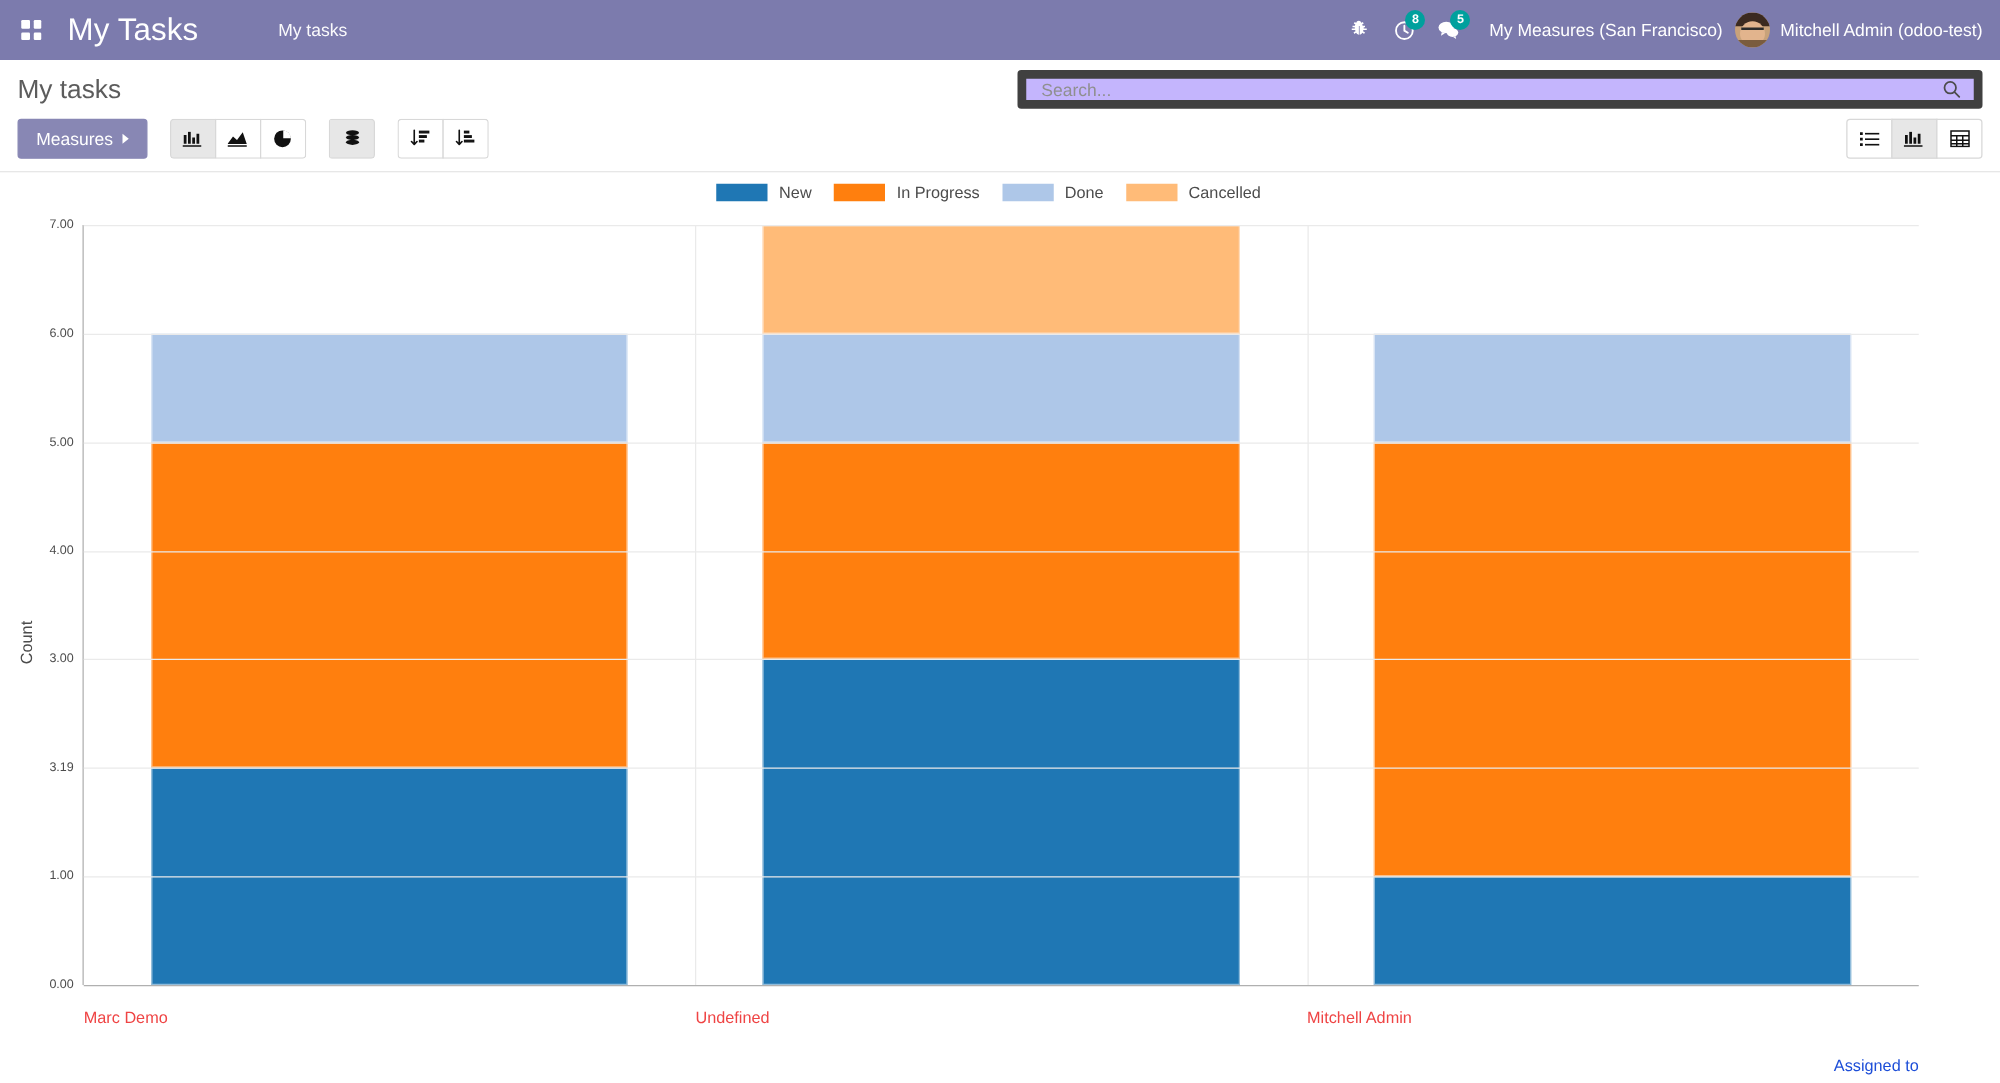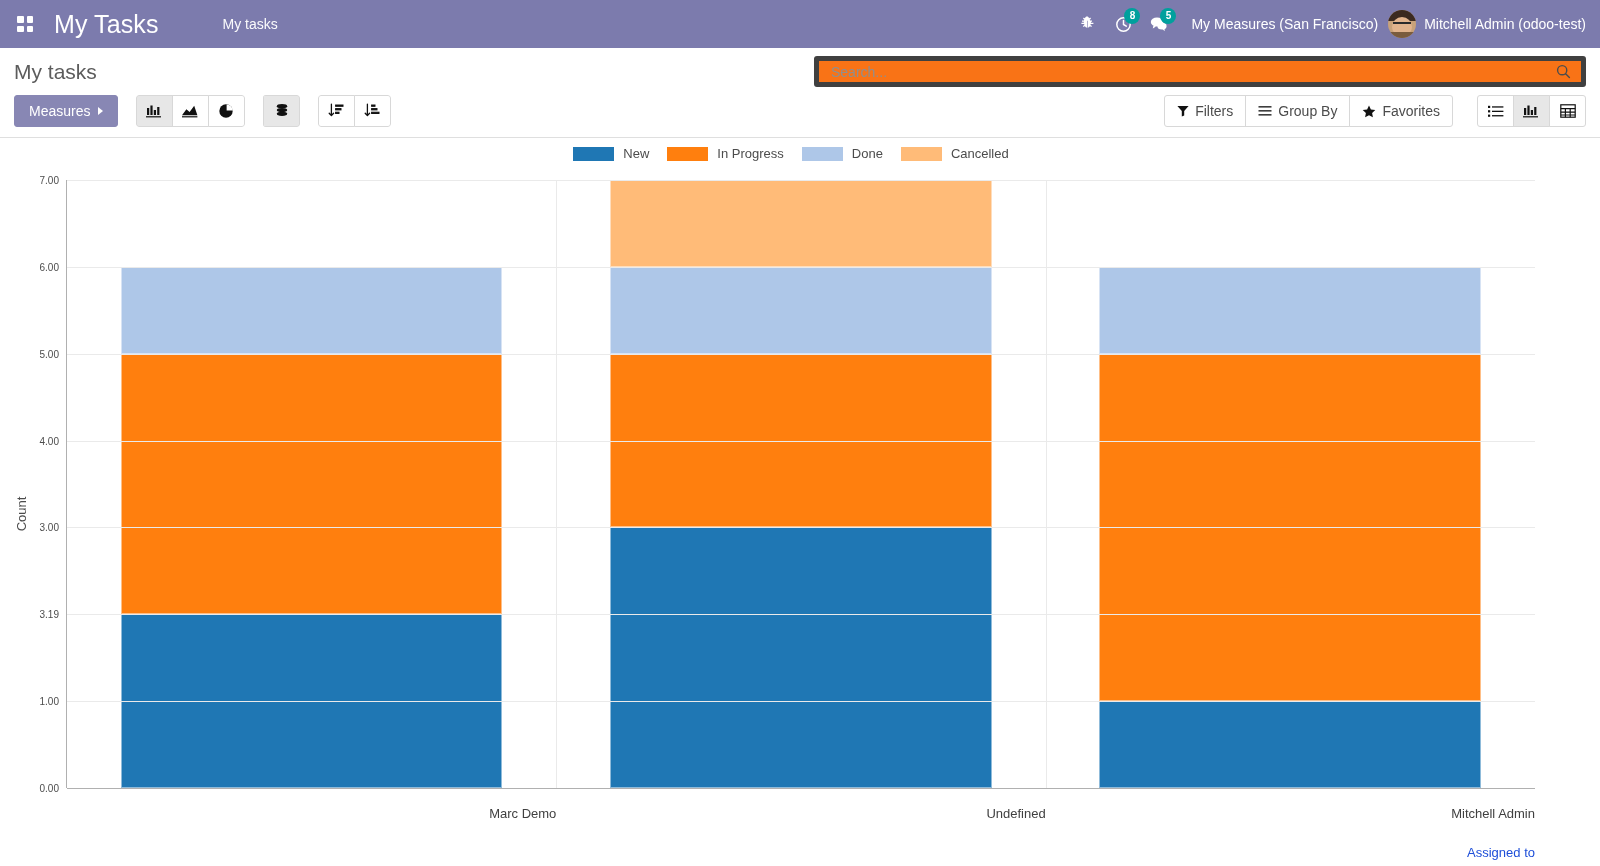--- a/index.html
+++ b/index.html
@@ -61,22 +61,22 @@
 
   
   .control-panel{
     background:#fff;border-bottom:1px solid #dfdfdf;padding:8px 14px 10px 14px;
     display:flex;flex-direction:column;
   }
   .cp-row{display:flex;align-items:center;width:100%;}
   .cp-row.top{margin-bottom:8px;}
   .breadcrumb{font-size:21px;color:#5c5c5c;font-weight:400;white-space:nowrap;}
   .searchview{
-    margin-left:auto;width:772px;border:5px solid #404040;border-radius:3px;
-    height:31px;display:flex;align-items:center;padding:0 10px;background:#f97316;
+    margin-left:auto;width:772px;border:7px solid #404040;border-radius:3px;
+    height:31px;display:flex;align-items:center;padding:0 10px;background:#c4b5fd;
   }
   .searchview input{
     border:0;outline:0;flex:1;font-size:14px;font-family:inherit;color:#4c4c4c;
     background:transparent;
   }
   .searchview input::placeholder{color:#8f8f8f;}
   .search-icon{color:#4c4c4c;font-size:15px;display:flex;}
 
   .btn{
     border:1px solid #d8d8d8;background:#fff;color:#4c4c4c;font-size:14px;
@@ -128,22 +128,22 @@
     border-left:1px solid #b0b0b0;
   }
   .gridline{position:absolute;left:0;right:0;height:1px;background:#eaeaea;}
   .gridline.base{background:#b0b0b0;}
   .vdiv{position:absolute;top:0;bottom:0;width:1px;background:#eaeaea;}
   .bars{position:absolute;left:0;right:0;top:0;bottom:0;display:flex;}
   .bar-col{flex:1;position:relative;display:flex;justify-content:center;}
   .bar{position:absolute;bottom:0;width:78%;}
   .seg{position:absolute;left:0;right:0;border:1px solid rgba(255,255,255,.5);}
   .xtick{
-    position:absolute;top:calc(100% + 18px);left:0;right:0;text-align:right;
-    font-size:13px;color:#404040;
+    position:absolute;top:calc(100% + 18px);left:0;right:0;text-align:left;
+    font-size:13px;color:#ef4444;
   }
   .xlabel{
     position:absolute;left:66px;right:65px;top:673px;text-align:right;
     font-size:13px;color:#1d4ed8;
   }
   svg{display:block;}
 </style>
 </head>
 <body>
 
@@ -262,42 +262,20 @@
         <svg width="17" height="16" viewBox="0 0 17 16" fill="#111" stroke="#111">
           <path d="M3.4 1.2v11.2M1.2 10.2l2.2 2.4 2.2-2.4" fill="none" stroke-width="1.3" stroke-linecap="round" stroke-linejoin="round"></path>
           <rect x="7.6" y="2" width="3.4" height="1.3"></rect>
           <rect x="7.6" y="5.6" width="5.4" height="1.3"></rect>
           <rect x="7.6" y="9.2" width="7.4" height="1.3"></rect>
         </svg>
       </button>
     </div>
 
     <div class="cp-right">
-      <div class="filter-group">
-        <button class="btn">
-          <svg width="12" height="12" viewBox="0 0 12 12" fill="#111">
-            <path d="M0.4 1h11.2L7.2 6.1v4.4L4.8 11.6V6.1z"></path>
-          </svg>
-          <span>Filters</span>
-        </button>
-        <button class="btn">
-          <svg width="14" height="12" viewBox="0 0 14 12" fill="#111">
-            <rect x="0.5" y="1.2" width="13" height="1.3"></rect>
-            <rect x="0.5" y="5.2" width="13" height="1.3"></rect>
-            <rect x="0.5" y="9.2" width="13" height="1.3"></rect>
-          </svg>
-          <span>Group By</span>
-        </button>
-        <button class="btn">
-          <svg width="14" height="13" viewBox="0 0 14 13" fill="#111">
-            <path d="M7 0.4l1.9 4 4.4.6-3.2 3 .8 4.3L7 10.3 3.1 12.3l.8-4.3-3.2-3 4.4-.6z"></path>
-          </svg>
-          <span>Favorites</span>
-        </button>
-      </div>
 
       <div class="view-switcher">
         <button class="btn">
           <svg width="16" height="13" viewBox="0 0 16 13" fill="#111">
             <rect x="0" y="0.8" width="2.2" height="2.2"></rect>
               <rect x="4" y="1.3" width="11.4" height="1.3"></rect>
             <rect x="0" y="5.2" width="2.2" height="2.2"></rect>
               <rect x="4" y="5.7" width="11.4" height="1.3"></rect>
             <rect x="0" y="9.6" width="2.2" height="2.2"></rect>
               <rect x="4" y="10.1" width="11.4" height="1.3"></rect>

